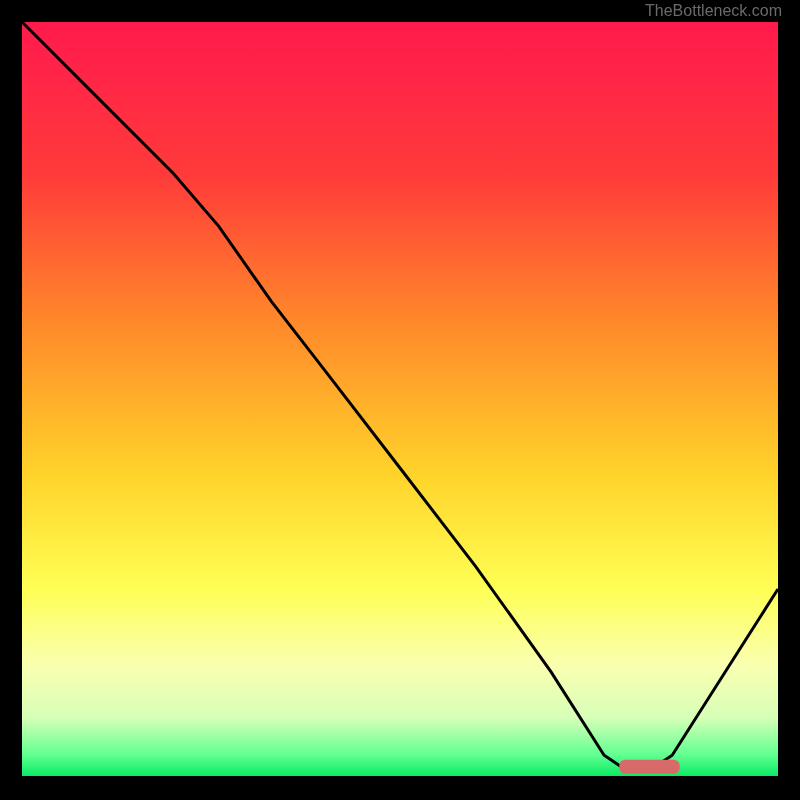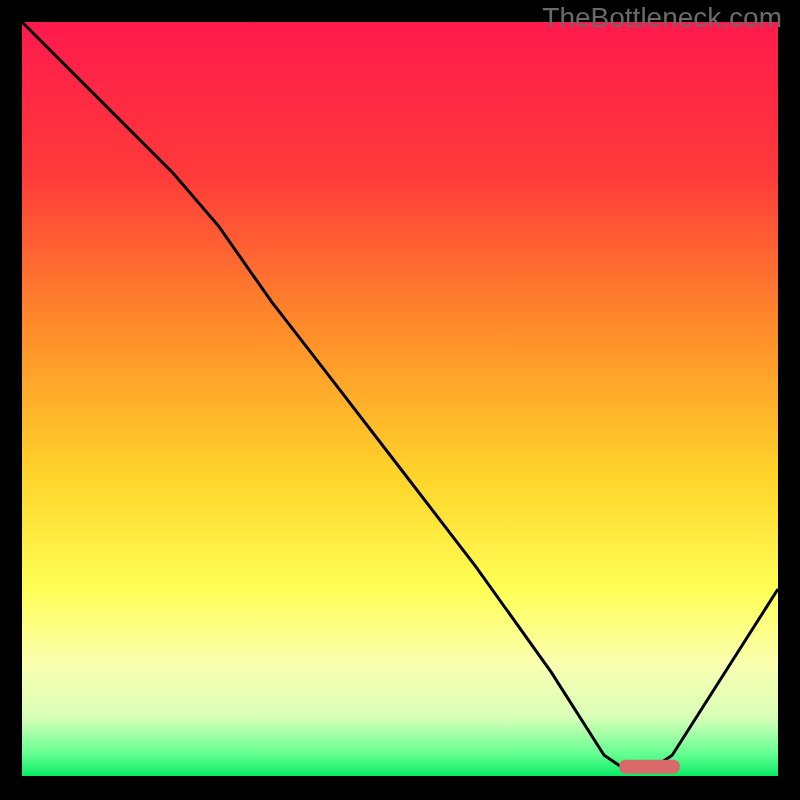--- a/index.html
+++ b/index.html
@@ -9,21 +9,21 @@
     height: 800px;
     background: #000;
     position: relative;
     font-family: Arial, sans-serif;
   }
   .watermark {
     position: absolute;
     top: 2px;
     right: 18px;
     color: #6a6a6a;
-    font-size: 28px;
+    font-size: 16px;
     font-weight: 500;
     z-index: 10;
   }
   .chart-frame {
     position: absolute;
     top: 22px;
     left: 22px;
     width: 756px;
     height: 756px;
     background: #000;

